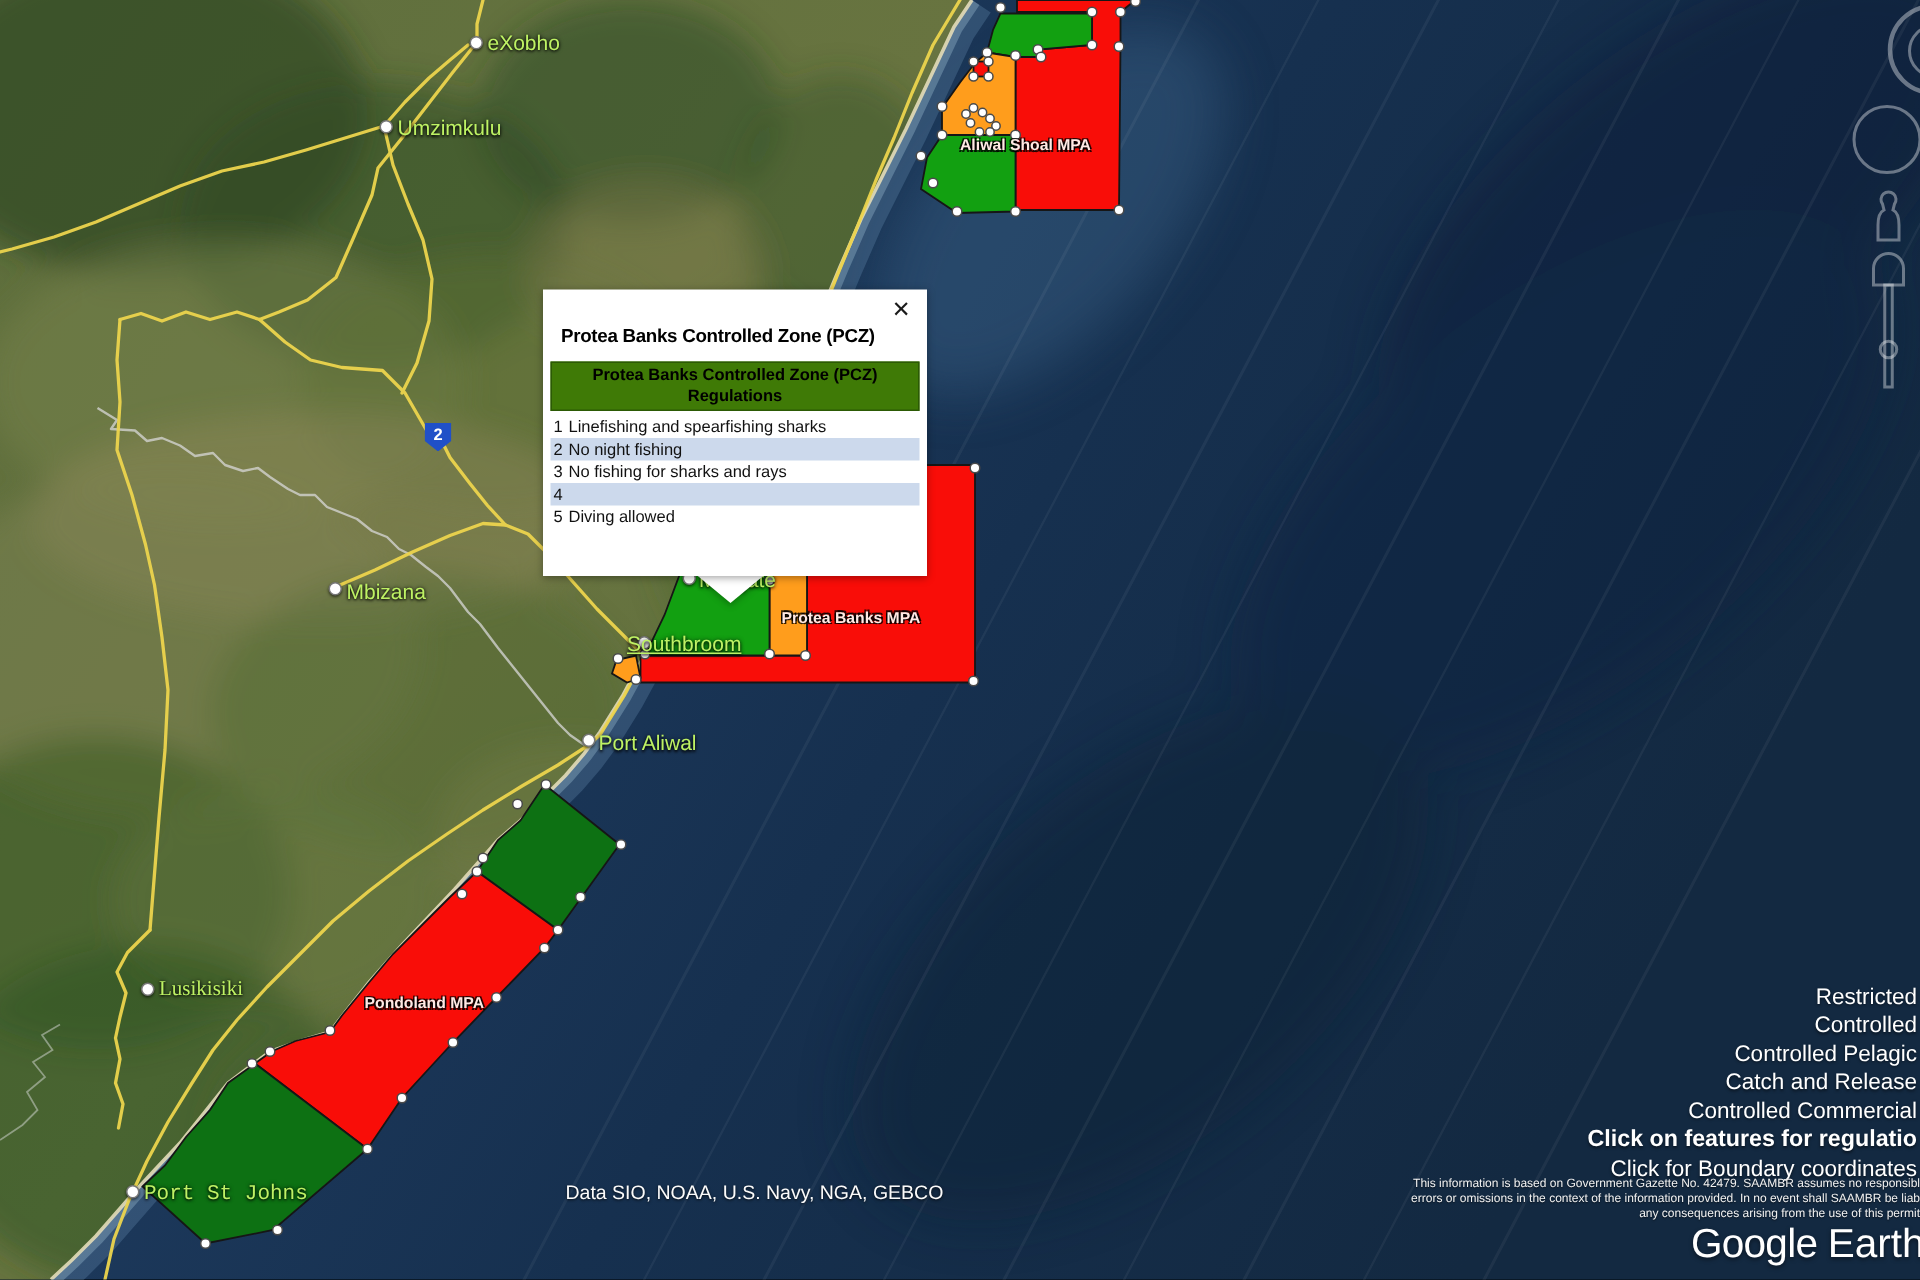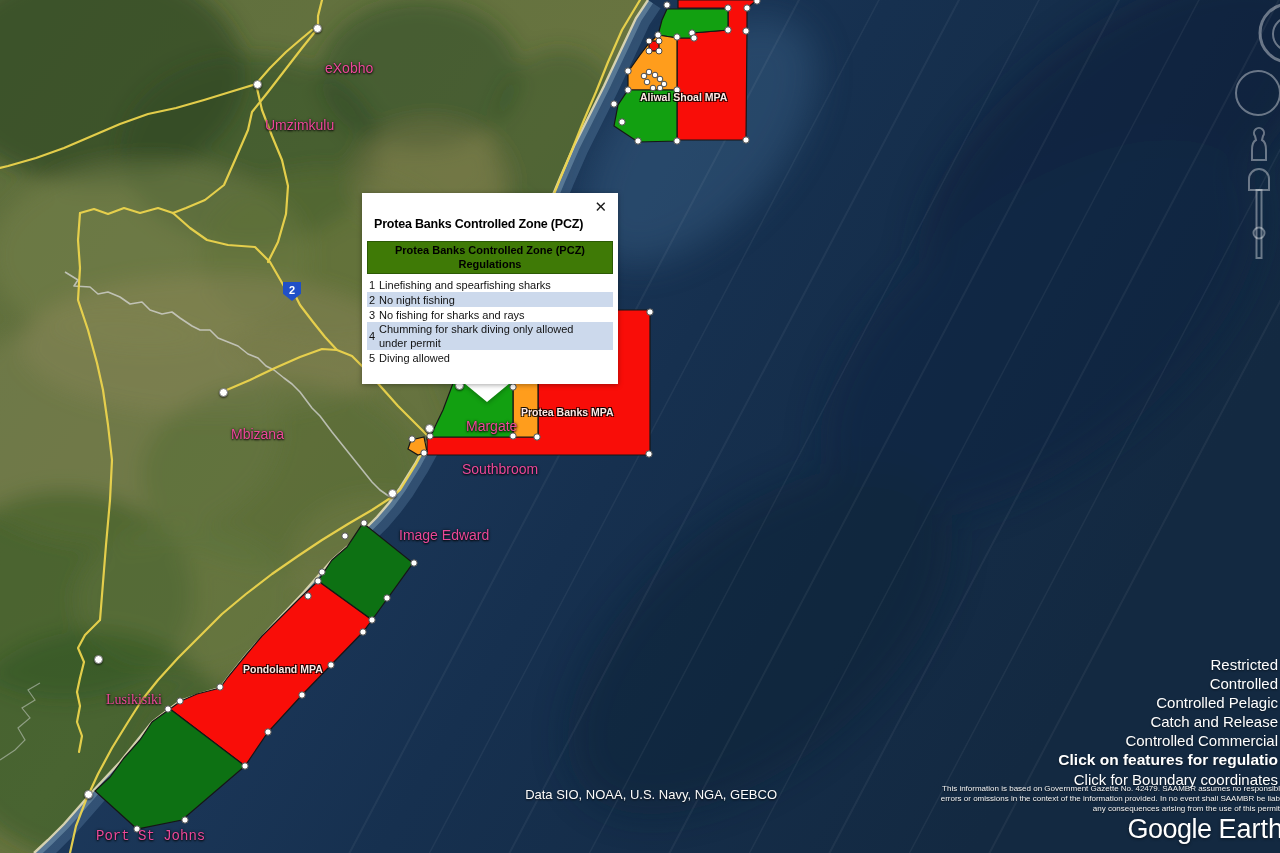--- a/index.html
+++ b/index.html
@@ -7,22 +7,22 @@
          font-family:"Liberation Sans",sans-serif;background:#16304f;}
   .stage *{box-sizing:border-box;}
   svg{position:absolute;left:0;top:0;}
   
   .zr{fill:var(--zone-red,#f90d08);stroke:#161616;stroke-width:1.2;}
   .zo{fill:var(--zone-orange,#ff9d1c);stroke:#161616;stroke-width:1.2;}
   .zg{fill:var(--zone-green,#12a011);stroke:#161616;stroke-width:1.2;}
   .zgd{fill:var(--zone-green-dark,#0d7113);stroke:#161616;stroke-width:1.2;}
   .v{fill:#ffffff;stroke:#4a4a4a;stroke-width:1;}
   
-  .place{position:absolute;color:#ec4899;font-size:14px;z-index:2;white-space:nowrap;
-         text-shadow:0 1px 2px rgba(0,0,0,.95),0 0 3px rgba(0,0,0,.75);margin-top:40px;}
+  .place{position:absolute;color:#bef264;font-size:14px;z-index:2;white-space:nowrap;
+         text-shadow:0 1px 2px rgba(0,0,0,.95),0 0 3px rgba(0,0,0,.75);}
   .pdot{position:absolute;width:9px;height:9px;border-radius:50%;background:#fff;
         border:1px solid #777;box-shadow:0 1px 2px rgba(0,0,0,.6);z-index:2;}
   .mpa{position:absolute;color:#ffe9e4;font-size:10.5px;font-weight:bold;z-index:2;white-space:nowrap;
        text-shadow:-1px -1px 0 rgba(0,0,0,.8),1px -1px 0 rgba(0,0,0,.8),-1px 1px 0 rgba(0,0,0,.8),1px 1px 0 rgba(0,0,0,.8);}
   
   .shield{position:absolute;left:283px;top:282px;width:18px;height:19px;z-index:2;
           background:var(--shield,#2050c8);
           clip-path:polygon(0 0,100% 0,100% 62%,50% 100%,0 62%);
           color:#fff;font-size:11px;font-weight:bold;text-align:center;line-height:16px;}
   
@@ -42,21 +42,21 @@
         border-left:23px solid transparent;border-right:23px solid transparent;border-top:19px solid #fff;
         filter:drop-shadow(0 2px 2px rgba(0,0,0,.25));}
   
   .legend{position:absolute;right:2px;top:655px;text-align:right;color:#fff;z-index:3;
           font-size:15px;line-height:19px;text-shadow:0 1px 2px rgba(0,0,0,.55);}
   .legend .cta{font-weight:bold;font-size:15.5px;}
   .legend .bound{margin-top:1px;}
   .disclaimer{position:absolute;right:0;top:784px;text-align:right;color:#f2f2f2;z-index:3;
               font-size:8px;line-height:10px;text-shadow:0 1px 1px rgba(0,0,0,.6);}
   
-  .attrib{position:absolute;left:377px;top:786px;width:400px;text-align:right;color:#fbfbfb;
+  .attrib{position:absolute;left:377px;top:786px;width:400px;text-align:left;color:#fbfbfb;
           font-size:13px;line-height:17px;z-index:3;text-shadow:0 1px 2px rgba(0,0,0,.8);}
   .gelogo{position:absolute;right:-3px;bottom:8px;color:#fff;font-size:27px;z-index:3;
           text-shadow:0 1px 3px rgba(0,0,0,.5);white-space:nowrap;}
   .gelogo .g1{font-weight:500;letter-spacing:-0.5px;}
   .gelogo .g2{font-weight:300;margin-left:7px;letter-spacing:0px;}
 </style>
 </head>
 <body>
 
 <div class="stage">
@@ -245,24 +245,24 @@
   <div class="pdot" style="left:253px;top:80px;"></div>
   <div class="place" style="left:265px;top:77px;">Umzimkulu</div>
 
   <div class="pdot" style="left:219px;top:388px;"></div>
   <div class="place" style="left:231px;top:386px;">Mbizana</div>
 
   <div class="pdot" style="left:455px;top:381px;"></div>
   <div class="place" style="left:466px;top:378px;text-align:right;">Margate</div>
 
   <div class="pdot" style="left:425px;top:424px;"></div>
-  <div class="place" style="left:462px;top:421px;">Southbroom</div>
+  <div class="place" style="left:418px;top:421px;text-decoration:underline;">Southbroom</div>
 
   <div class="pdot" style="left:388px;top:489px;"></div>
-  <div class="place" style="left:399px;top:487px;">Image Edward</div>
+  <div class="place" style="left:399px;top:487px;">Port Aliwal</div>
 
   <div class="pdot" style="left:94px;top:655px;"></div>
   <div class="place" style="left:106px;top:652px;font-family:Liberation Serif, serif;">Lusikisiki</div>
 
   <div class="pdot" style="left:84px;top:790px;"></div>
   <div class="place" style="left:96px;top:788px;font-family:Liberation Mono, monospace;">Port St Johns</div>
 
   <div class="mpa" style="left:640px;top:91px;">Aliwal Shoal MPA</div>
   <div class="mpa" style="left:521px;top:406px;">Protea Banks MPA</div>
   <div class="mpa" style="left:243px;top:663px;">Pondoland MPA</div>
@@ -285,21 +285,20 @@
       <div class="prow alt">
         <span class="pnum">2</span>
         <span class="ptxt">No night fishing</span>
       </div>
       <div class="prow">
         <span class="pnum">3</span>
         <span class="ptxt">No fishing for sharks and rays</span>
       </div>
       <div class="prow alt">
         <span class="pnum">4</span>
-        <span class="ptxt">Chumming for shark diving only allowed under permit</span>
       </div>
       <div class="prow">
         <span class="pnum">5</span>
         <span class="ptxt">Diving allowed</span>
       </div>
     </div>
   </div>
 
   <div class="legend">
     <div>Restricted</div>

